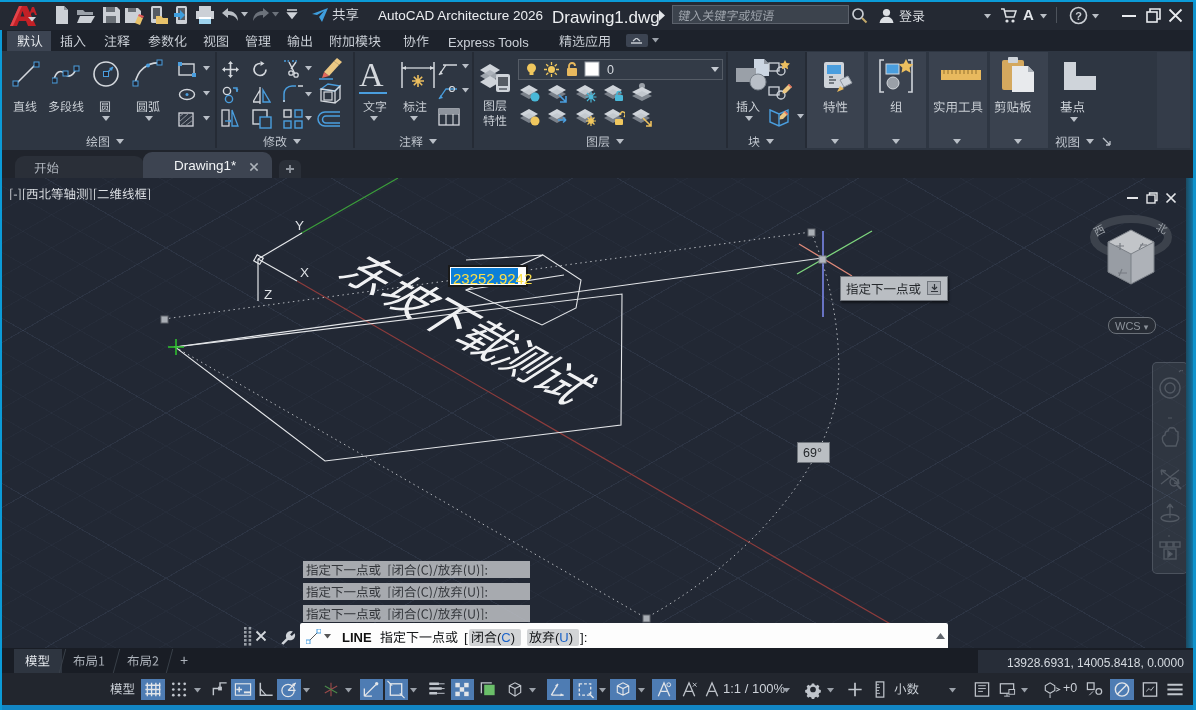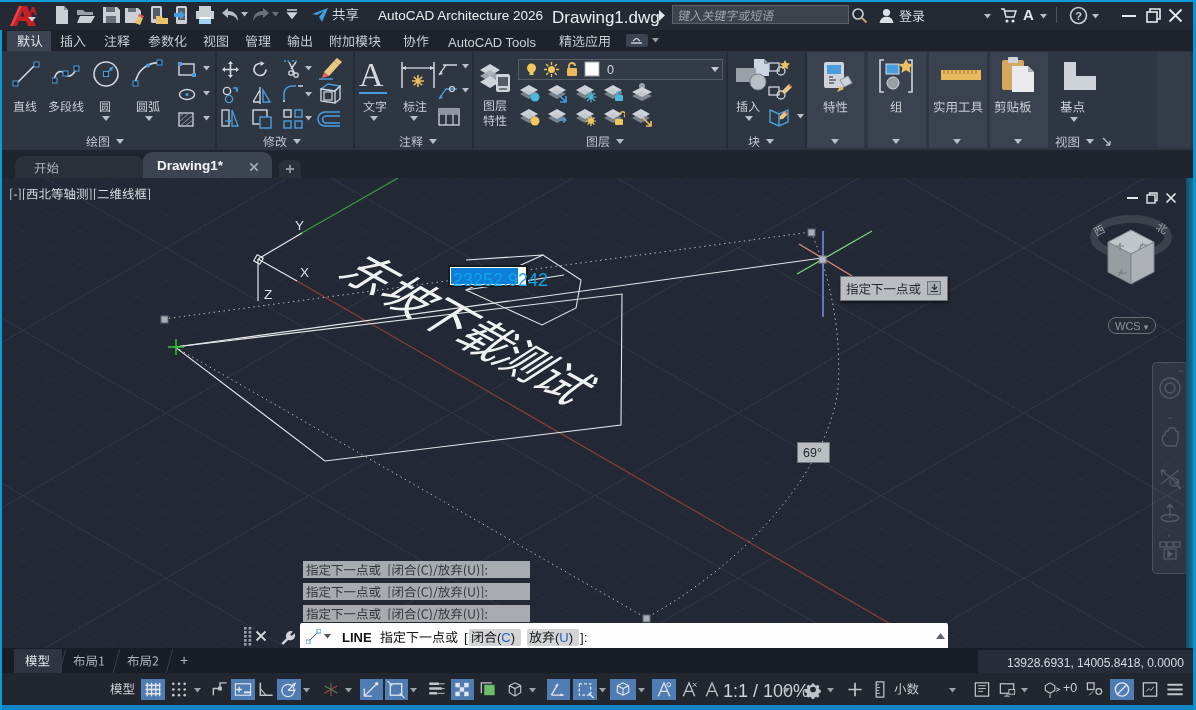--- a/index.html
+++ b/index.html
@@ -299,21 +299,21 @@
       </g>
     </svg></div>
 <div class="t" style="left:559px;top:34px"><svg width="52.5" height="13" viewBox="0 -11.0 52.5 13" fill="#ccd1d8">
       <g transform="scale(0.013)">
         <use href="#u7CBE" x="0"></use>
         <use href="#u9009" x="1000"></use>
         <use href="#u5E94" x="2000"></use>
         <use href="#u7528" x="3000"></use>
       </g>
     </svg></div>
-<div class="t" style="left:448px;top:35px;font-size:13px;color:#ccd1d8">AutoCAD Tools</div>
+<div class="t" style="left:448px;top:35px;font-size:13px;color:#ccd1d8">Express Tools</div>
 <div class="a" style="left:626px;top:34px;width:22px;height:13px;background:#3c4452;border-radius:2px"></div>
 <svg class="a" style="left:631px;top:38px" width="12" height="6" viewBox="0 0 12 6">
     <path d="M0 5 h11 M2 3 l3.5-3 3.5 3" stroke="#c6cbd2" stroke-width="1.3" fill="none"></path>
   </svg>
 <svg class="a" style="left:652px;top:38px" width="8" height="5" viewBox="0 0 8 5">
     <path d="M0 0 h7 l-3.5 4.5z" fill="#9ba1a9"></path>
   </svg>
 <div class="a" style="left:0;top:51px;width:1196px;height:99px;background:#2e3642"></div>
 <div class="a" style="left:1157px;top:52px;width:33px;height:96px;background:#343c49"></div>
 <div class="a" style="left:215px;top:52px;width:2px;height:96px;background:#252b35"></div>
@@ -783,21 +783,21 @@
   </svg>
 <div class="a" style="left:0;top:150px;width:1196px;height:28px;background:#20242c"></div>
 <div class="a" style="left:15px;top:156px;width:129px;height:22px;background:#2a2f38;border-radius:9px 9px 0 0"></div>
 <div class="t" style="left:34px;top:160px"><svg width="25.5" height="12" viewBox="0 -10.6 25.5 12" fill="#b4bac2">
       <g transform="scale(0.0125)">
         <use href="#u5F00" x="0"></use>
         <use href="#u59CB" x="1000"></use>
       </g>
     </svg></div>
 <div class="a" style="left:143px;top:152px;width:129px;height:26px;background:#3d4451;border-radius:9px 9px 0 0"></div>
-<div class="t" style="left:157px;top:158px;font-size:13.5px;font-weight:bold;color:#f2f4f6">Drawing1*</div>
+<div class="t" style="left:174px;top:158px;font-size:13.5px;font-weight:normal;color:#f2f4f6">Drawing1*</div>
 <svg class="a" style="left:249px;top:162px" width="10" height="10" viewBox="0 0 11 11">
     <path d="M1.5 1.5 L9.5 9.5 M9.5 1.5 L1.5 9.5" stroke="#aeb4bb" stroke-width="1.7"></path>
   </svg>
 <div class="a" style="left:279px;top:160px;width:22px;height:18px;background:#2a2f38;border-radius:6px 6px 0 0"></div>
 <svg class="a" style="left:285px;top:164px" width="10" height="10" viewBox="0 0 10 10">
     <path d="M5 1 V9 M1 5 H9" stroke="#8f959e" stroke-width="1.8"></path>
   </svg>
 <div class="a" style="left:0;top:178px;width:1196px;height:470px;background:#222834;overflow:hidden">
 <div class="a" style="left:0;top:0;width:100%;height:100%;background:
 repeating-linear-gradient(150deg,rgba(130,152,195,.035) 0 1px,transparent 1px 28.6px),
@@ -924,21 +924,21 @@
     <ellipse cx="13" cy="148" rx="9" ry="3.5"></ellipse>
 <path d="M11 166 l2 0" stroke-width="1"></path>
 <rect x="3" y="172" width="6" height="5"></rect>
     <rect x="10" y="172" width="6" height="5"></rect>
     <rect x="17" y="172" width="6" height="5"></rect>
 <rect x="7" y="179" width="12" height="10"></rect>
     <path d="M11 181 l4 3 -4 3z" fill="#5d646e"></path>
 </svg>
 <div class="a" style="left:448px;top:265px;width:80px;height:22px;background:#fdfdfd;border:2px solid #1a1a1a"></div>
 <div class="a" style="left:451px;top:268px;width:67px;height:16px;background:#0d7fd8"></div>
-<div class="t" style="left:453px;top:270px;font-size:18px;color:#0ea5e9">23252.9242</div>
+<div class="t" style="left:453px;top:270px;font-size:15px;color:#fde047">23252.9242</div>
 <div class="a" style="left:840px;top:276px;width:108px;height:25px;background:#babec3;border:1px solid #70757c;box-shadow:1px 2px 2px rgba(0,0,0,.5)"></div>
 <div class="t" style="left:846px;top:281px"><svg width="75.5" height="12" viewBox="0 -10.6 75.5 12" fill="#25282c">
       <g transform="scale(0.0125)">
         <use href="#u6307" x="0"></use>
         <use href="#u5B9A" x="1000"></use>
         <use href="#u4E0B" x="2000"></use>
         <use href="#u4E00" x="3000"></use>
         <use href="#u70B9" x="4000"></use>
         <use href="#u6216" x="5000"></use>
       </g>
@@ -1234,21 +1234,21 @@
     <path d="M4 17 L10 3 L16 17 M7 12 h6" stroke="#e2e5e9" stroke-width="1.4" fill="none"></path>
     <circle cx="15" cy="5" r="2" fill="none" stroke="#e2e5e9"></circle>
   </svg>
 <svg class="a" style="left:679px;top:680px" width="20" height="19" viewBox="0 0 20 20">
     <path d="M4 17 L10 3 L16 17 M7 12 h6" stroke="#c0c5cc" stroke-width="1.4" fill="none"></path>
     <path d="M14 3 l4 4 M18 3 l-4 4" stroke="#c0c5cc"></path>
   </svg>
 <svg class="a" style="left:702px;top:680px" width="20" height="19" viewBox="0 0 20 20">
     <path d="M4 17 L10 3 L16 17 M7 12 h6" stroke="#c0c5cc" stroke-width="1.4" fill="none"></path>
   </svg>
-<div class="t" style="left:723px;top:681px;font-size:18px;color:#ccd1d8">1:1 / 100%</div>
+<div class="t" style="left:723px;top:681px;font-size:13px;color:#ccd1d8">1:1 / 100%</div>
 <svg class="a" style="left:783px;top:688px" width="8" height="5" viewBox="0 0 8 5">
     <path d="M0 0 h7 l-3.5 4.5z" fill="#9ba1a9"></path>
   </svg>
 <svg class="a" style="left:803px;top:680px" width="20" height="19" viewBox="0 0 20 20">
     <g transform="translate(10,10)">
       <path d="M-1.5 -8 h3 l.7 2.2 2 .8 2.1 -1.1 2.1 2.1 -1.1 2.1 .8 2 2.2 .7 v3 l-2.2 .7 -.8 2 1.1 2.1 -2.1 2.1 -2.1 -1.1 -2 .8 -.7 2.2 h-3 l-.7 -2.2 -2 -.8 -2.1 1.1 -2.1 -2.1 1.1 -2.1 -.8 -2 -2.2 -.7 v-3 l2.2 -.7 .8 -2 -1.1 -2.1 2.1 -2.1 2.1 1.1 2 -.8z" fill="#c0c5cc" transform="scale(.8)"></path>
       <circle r="3" fill="#22262e"></circle>
     </g>
   </svg>
 <svg class="a" style="left:827px;top:688px" width="8" height="5" viewBox="0 0 8 5">

